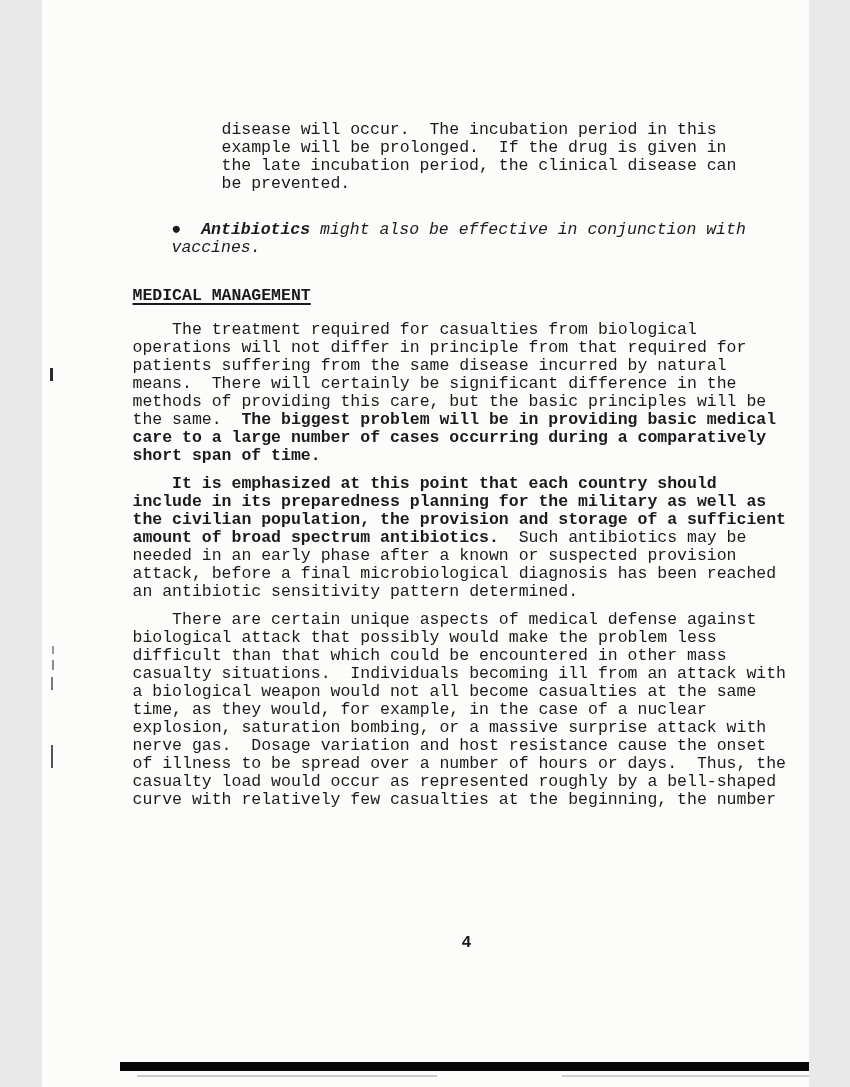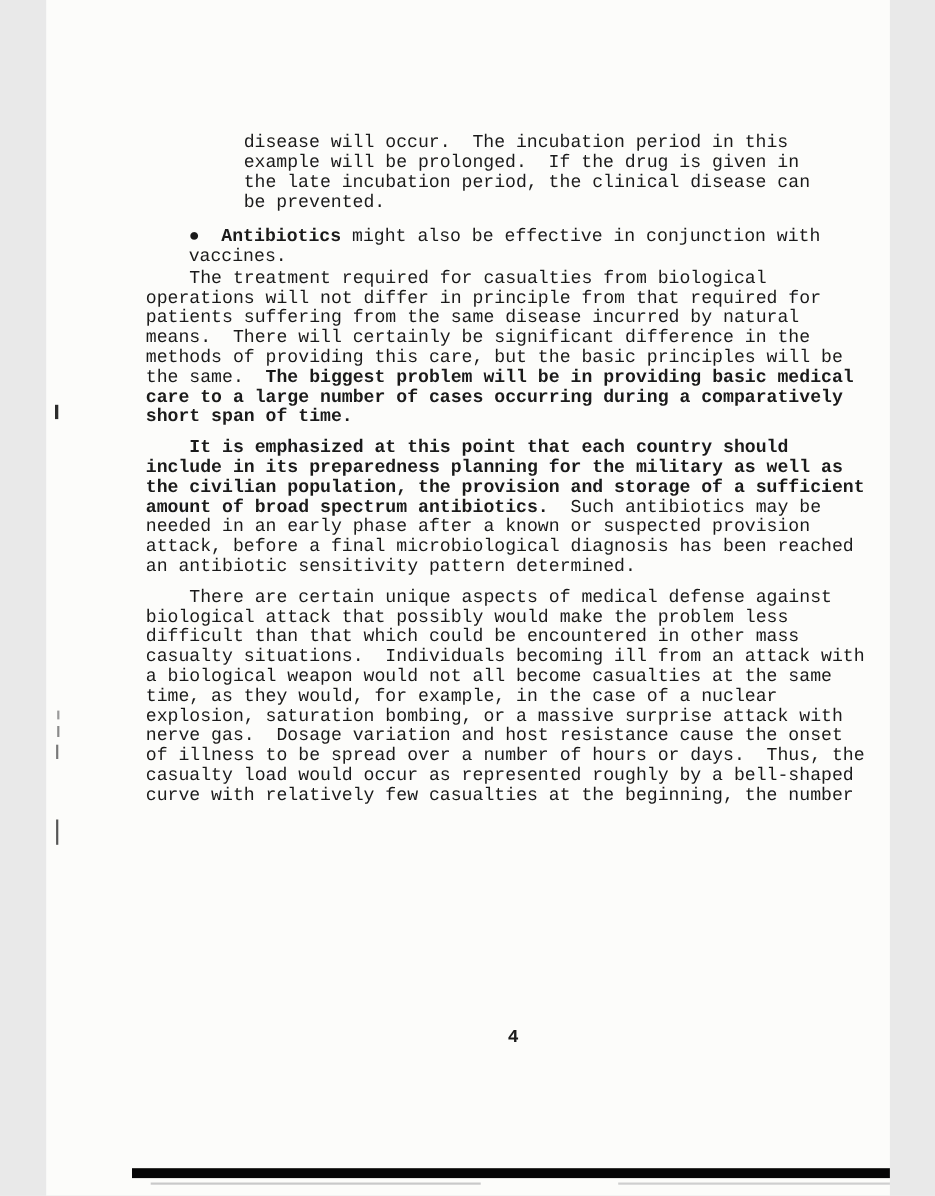--- a/index.html
+++ b/index.html
@@ -16,30 +16,30 @@
   }
   .content { position: absolute; top: 121px; left: 91px; }
   .block {
     white-space: pre;
     font-size: 16.5px;
     line-height: 18px;
     letter-spacing: 0;
   }
   .bold { font-weight: 700; }
   .indent-block { margin-left: 89px; }
-  .bullet-block { margin-top: 13px; margin-left: 39px; }
+  .bullet-block { margin-top: 28px; margin-left: 39px; font-style: italic; }
   .heading {
     margin-top: 30px;
     font-weight: 700;
     text-decoration: underline;
     text-underline-offset: 3px;
     text-decoration-thickness: 1.5px;
   }
   .para { margin-top: 10px; }
-  .para-first { margin-top: 2px; }
+  .para-first { margin-top: 16px; }
   .pagenum {
     position: absolute;
     top: 933px;
     left: 0;
     width: 850px;
     text-align: center;
     font-size: 16.5px;
     font-weight: 700;
     color: #1a1a1a;
   }
@@ -74,20 +74,21 @@
   <div class="content">
 
     <div class="block indent-block">disease will occur.  The incubation period in this
 example will be prolonged.  If the drug is given in
 the late incubation period, the clinical disease can
 be prevented.</div>
 
     <div class="block bullet-block"><span>●  </span><span class="bold">Antibiotics</span><span> might also be effective in conjunction with
 vaccines.</span></div>
 
+    <div class="block heading">MEDICAL MANAGEMENT</div>
 
     <div class="block para para-first"><span>    The treatment required for casualties from biological
 operations will not differ in principle from that required for
 patients suffering from the same disease incurred by natural
 means.  There will certainly be significant difference in the
 methods of providing this care, but the basic principles will be
 the same.  </span><span class="bold">The biggest problem will be in providing basic medical
 care to a large number of cases occurring during a comparatively
 short span of time.</span></div>
 

